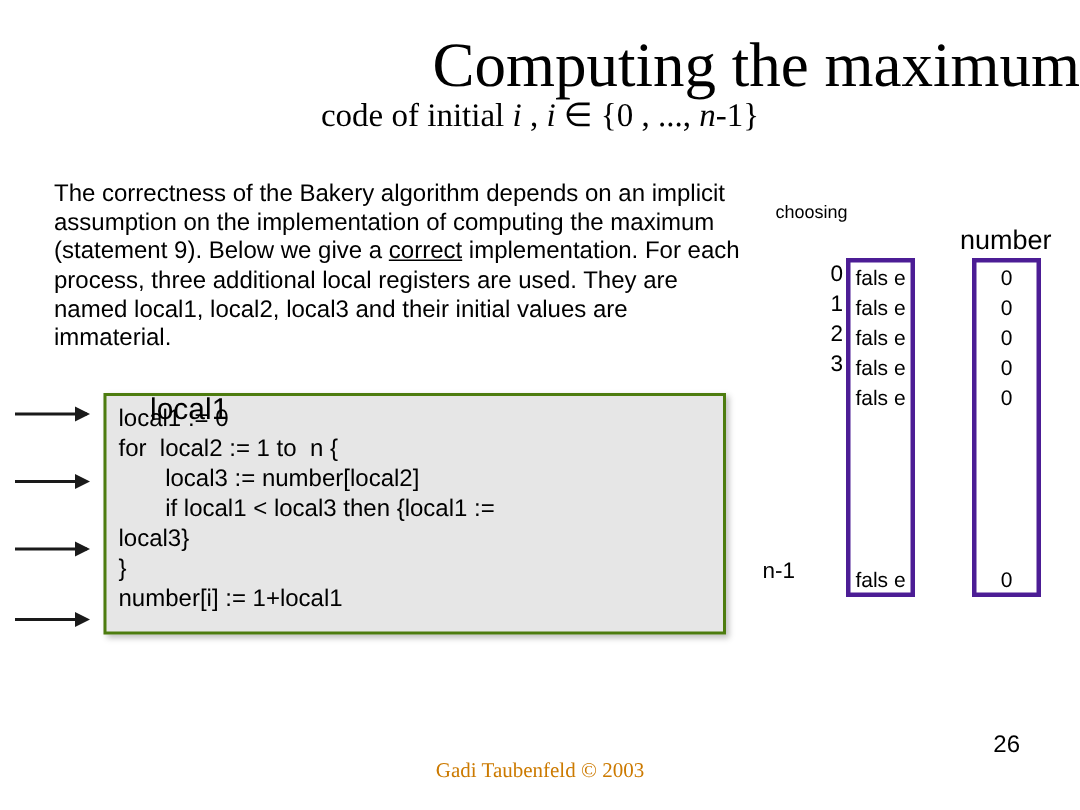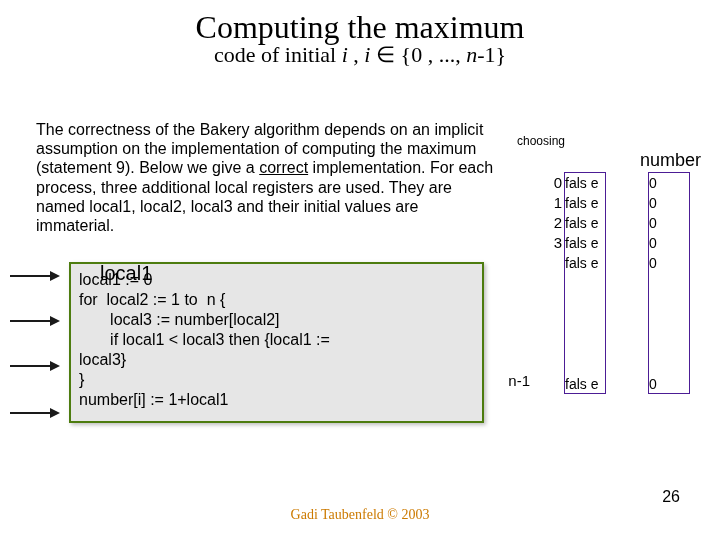--- a/index.html
+++ b/index.html
@@ -5,24 +5,24 @@
   body{
     margin:0;
     width:720px;
     height:540px;
     background:#fff;
     font-family:Arial,Helvetica,sans-serif;
     position:relative;
     overflow:hidden;
   }
   .title{
-    text-align:center;
+    text-align:right;
     font-family:"Comic Sans MS","Comic Sans",cursive;
-    font-size:32px;
-    margin-top:9px;
+    font-size:42px;
+    margin-top:20px;
   }
   .subtitle{
     text-align:center;
     font-family:"Comic Sans MS","Comic Sans",cursive;
     font-size:22px;
     margin-top:-4px;
   }
   .paragraph{
     position:absolute;
     top:120px;
@@ -73,24 +73,24 @@
   .number-hdr{
     position:absolute;
     top:150px;
     left:640px;
     font-size:18px;
   }
   .col{
     position:absolute;
     width:40px;
     height:220px;
-    border:1px solid #4c1d95;
+    border:3px solid #4c1d95;
     background:#fff;
     font-size:14px;
-    text-align:left;
+    text-align:center;
   }
   .col .cell{
     height:20px;
     line-height:20px;
   }
   .col .bottomcell{
     position:absolute;
     bottom:2px;
     left:0;right:0;
     line-height:14px;

